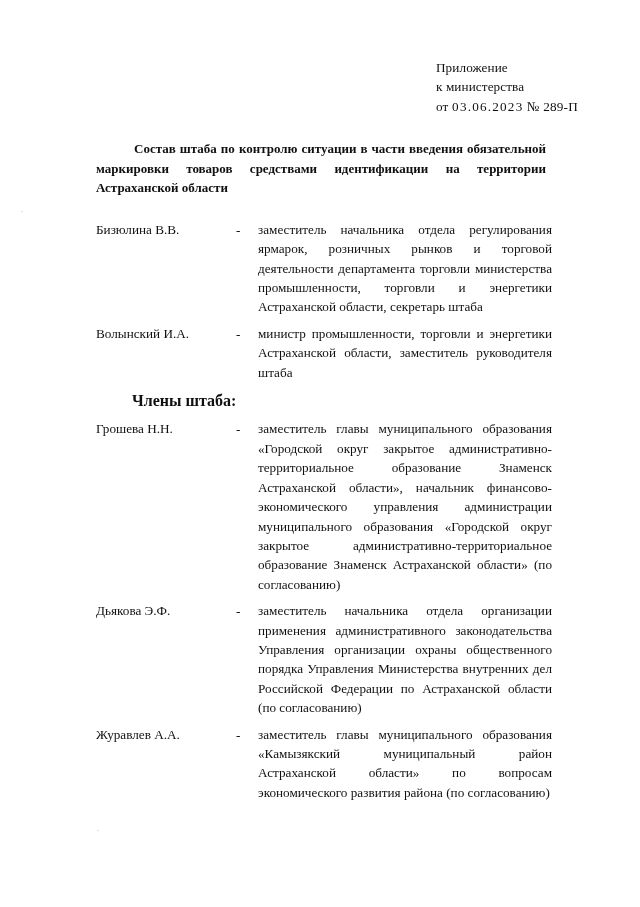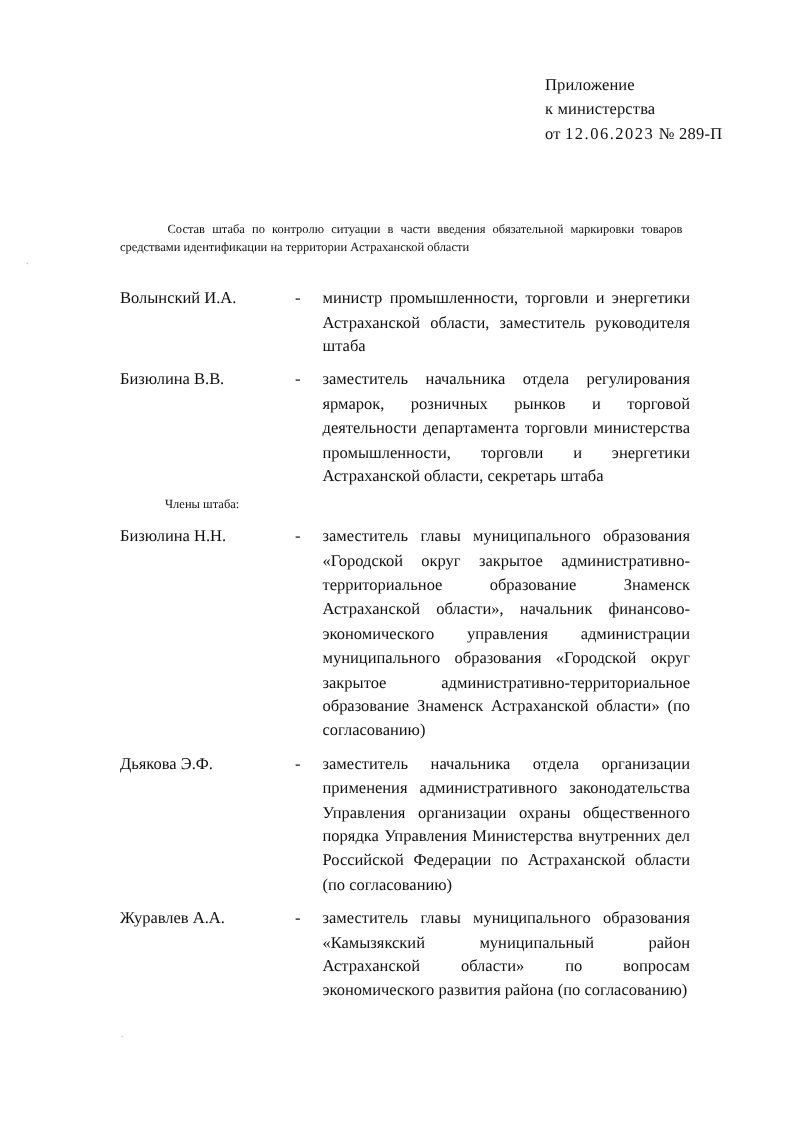--- a/index.html
+++ b/index.html
@@ -36,28 +36,29 @@
     white-space: nowrap;
   }
   .header-date {
     letter-spacing: 0.2px;
   }
   .header-date .spaced {
     letter-spacing: 1.2px;
   }
   
   .title {
-    margin-top: 60px;
+    margin-top: 23px;
     margin-left: 0px;
     margin-right: 6px;
-    font-size: 10px;
+    font-size: 13px;
     line-height: 1.5;
     text-align: justify;
     text-indent: 38px;
     text-align-last: left;
+    font-weight: bold;
   }
   
   .roster {
     margin-top: 22px;
     width: 100%;
     border-collapse: collapse;
     font-size: 13.2px;
     line-height: 1.47;
   }
   .roster td {
@@ -74,21 +75,22 @@
     text-align: left;
   }
   .col-text {
     text-align: justify;
     text-align-last: left;
     hyphens: manual;
   }
   .section-label {
     padding-top: 2px;
     padding-bottom: 7px;
-    font-size: 10px;
+    font-size: 16px;
+    font-weight: bold;
   }
   .section-label span {
     display: inline-block;
     padding-left: 36px;
     white-space: nowrap;
   }
   
   .scan-mark {
     position: absolute;
     color: #c9c9c9;
@@ -99,47 +101,47 @@
 </head>
 <body>
 
 <div class="page">
 
   <div class="header-block">
     <div>Приложение</div>
     <div>к министерства</div>
     <div class="header-date">
       <span>от</span>
-      <span class="spaced">12.06.2023</span>
+      <span class="spaced">03.06.2023</span>
       <span>№</span>
       <span>289-П</span>
     </div>
   </div>
 
   <div class="title">Состав штаба по контролю ситуации в части введения обязательной маркировки товаров средствами идентификации на территории Астраханской области</div>
 
   <table class="roster">
     <tbody>
       <tr>
+        <td class="col-name">Бизюлина В.В.</td>
+        <td class="col-dash">-</td>
+        <td class="col-text">заместитель начальника отдела регулирования ярмарок, розничных рынков и торговой деятельности департамента торговли министерства промышленности, торговли и энергетики Астраханской области, секретарь штаба</td>
+      </tr>
+      <tr>
         <td class="col-name">Волынский И.А.</td>
         <td class="col-dash">-</td>
         <td class="col-text">министр промышленности, торговли и энергетики Астраханской области, заместитель руководителя штаба</td>
-      </tr>
-      <tr>
-        <td class="col-name">Бизюлина В.В.</td>
-        <td class="col-dash">-</td>
-        <td class="col-text">заместитель начальника отдела регулирования ярмарок, розничных рынков и торговой деятельности департамента торговли министерства промышленности, торговли и энергетики Астраханской области, секретарь штаба</td>
       </tr>
       <tr>
         <td class="section-label" colspan="3">
           <span>Члены штаба:</span>
         </td>
       </tr>
       <tr>
-        <td class="col-name">Бизюлина Н.Н.</td>
+        <td class="col-name">Грошева Н.Н.</td>
         <td class="col-dash">-</td>
         <td class="col-text">заместитель главы муниципального образования «Городской округ закрытое административно-территориальное образование Знаменск Астраханской области», начальник финансово-экономического управления администрации муниципального образования «Городской округ закрытое административно-территориальное образование Знаменск Астраханской области» (по согласованию)</td>
       </tr>
       <tr>
         <td class="col-name">Дьякова Э.Ф.</td>
         <td class="col-dash">-</td>
         <td class="col-text">заместитель начальника отдела организации применения административного законодательства Управления организации охраны общественного порядка Управления Министерства внутренних дел Российской Федерации по Астраханской области (по согласованию)</td>
       </tr>
       <tr>
         <td class="col-name">Журавлев А.А.</td>

